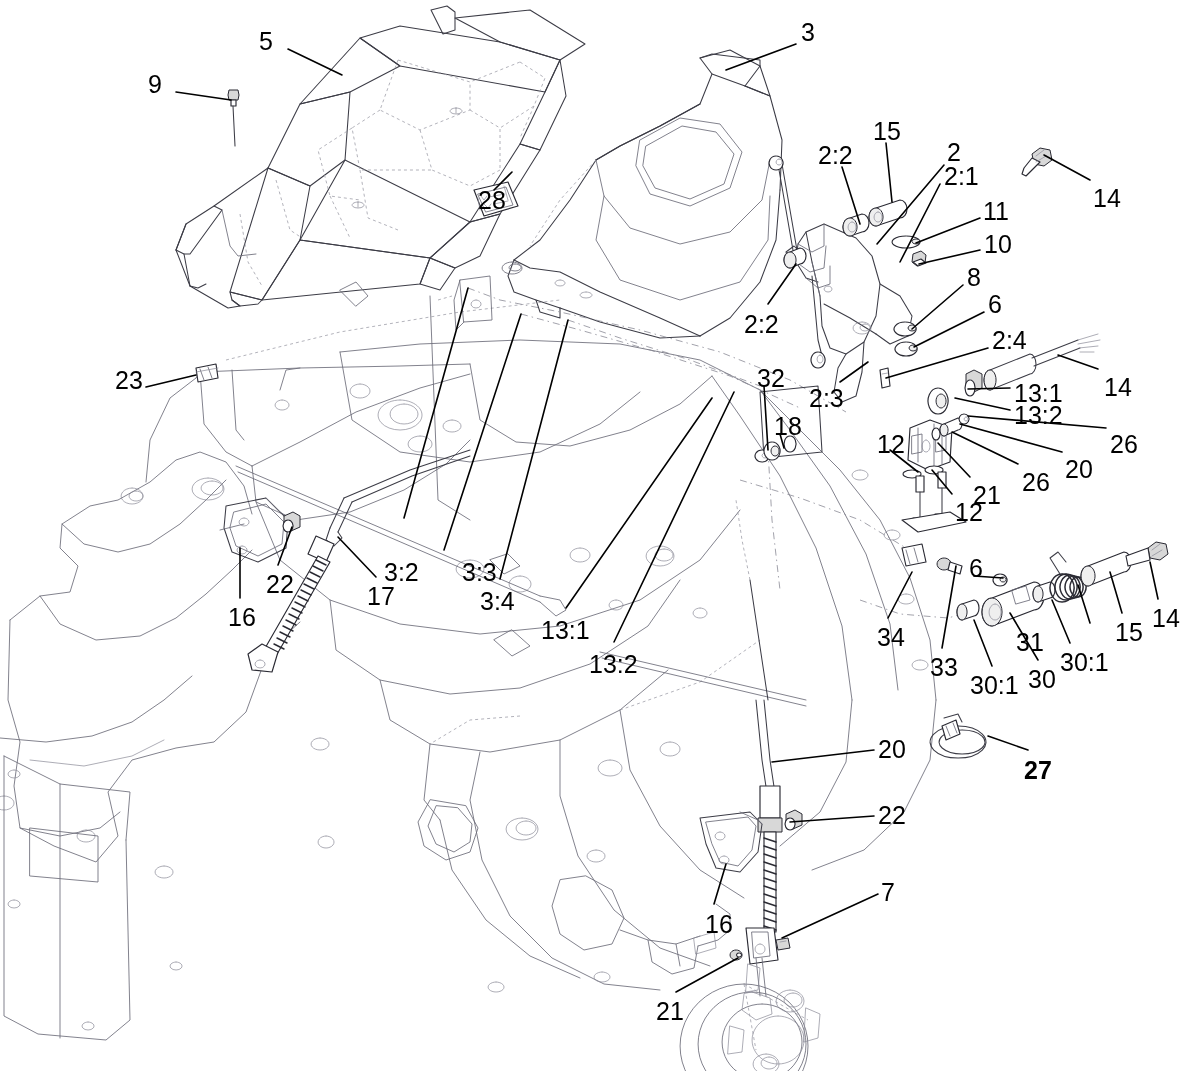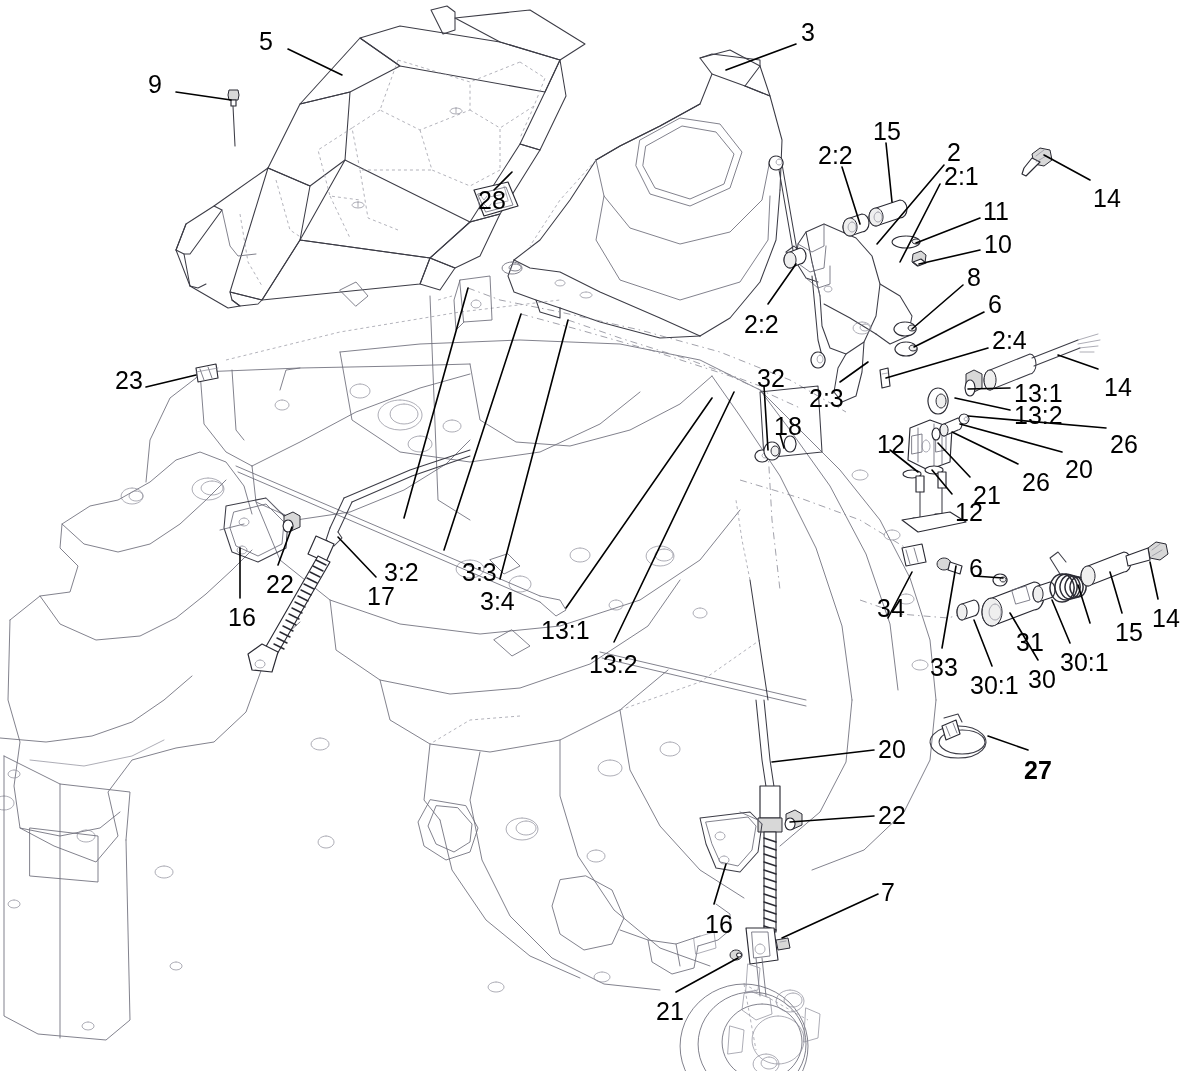--- a/index.html
+++ b/index.html
@@ -594,21 +594,21 @@
       <div class="callout" style="left: 774px; top: 414px;">18</div>
       <div class="callout" style="left: 115px; top: 368px;">23</div>
       <div class="callout" style="left: 384px; top: 560px;">3:2</div>
       <div class="callout" style="left: 422px; top: 560px; margin-left: 40px;">3:3</div>
       <div class="callout" style="left: 480px; top: 589px; text-align: right;">3:4</div>
       <div class="callout" style="left: 541px; top: 618px;">13:1</div>
       <div class="callout" style="left: 589px; top: 652px;">13:2</div>
       <div class="callout" style="left: 228px; top: 605px;">16</div>
       <div class="callout" style="left: 266px; top: 572px;">22</div>
       <div class="callout" style="left: 367px; top: 584px;">17</div>
-      <div class="callout" style="left: 877px; top: 596px;">34</div>
+      <div class="callout" style="left: 877px; top: 625px;">34</div>
       <div class="callout" style="left: 930px; top: 655px;">33</div>
       <div class="callout" style="left: 969px; top: 556px;">6</div>
       <div class="callout" style="left: 970px; top: 673px;">30:1</div>
       <div class="callout" style="left: 1028px; top: 667px;">30</div>
       <div class="callout" style="left: 1060px; top: 650px;">30:1</div>
       <div class="callout" style="left: 1016px; top: 630px;">31</div>
       <div class="callout" style="left: 1115px; top: 620px;">15</div>
       <div class="callout" style="left: 1152px; top: 606px;">14</div>
       <div class="callout" style="left: 878px; top: 737px; text-align: center;">20</div>
       <div class="callout" style="left: 878px; top: 803px;">22</div>

